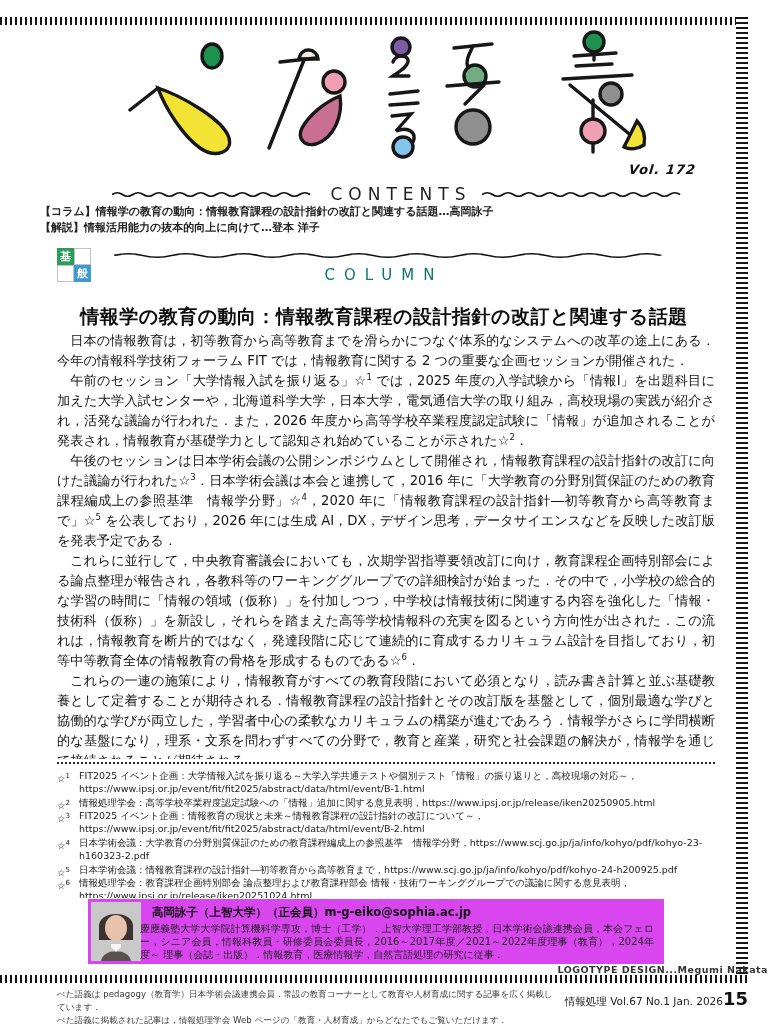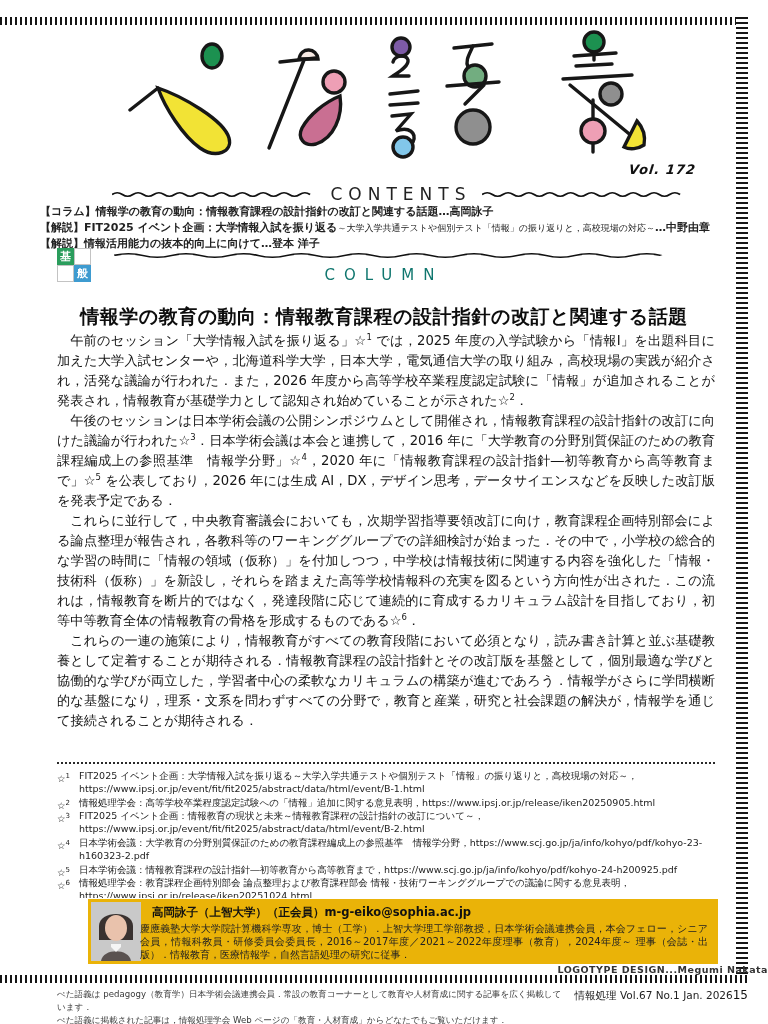--- a/index.html
+++ b/index.html
@@ -73,40 +73,40 @@
   .fn-sep{position:absolute;left:57px;width:658px;top:762px;border-top:2px dotted #2a2a2a;}
   .footnotes{
     position:absolute;left:57px;width:660px;top:770px;height:128px;overflow:hidden;
     font-size:9.5px;line-height:12.8px;color:#222;
   }
   .fn-item{position:relative;padding-left:22px;margin-bottom:1px;}
   .fn-marker{position:absolute;left:0;top:0;}
   .fn-marker sup{font-size:7px;}
   
   .author-box{
-    position:absolute;left:88px;width:630px;top:899px;height:65px;background:#eab308;
+    position:absolute;left:88px;width:576px;top:899px;height:65px;background:#d946ef;
   }
   .author-photo{position:absolute;left:3px;top:3px;width:50px;height:59px;}
   .author-name{
     position:absolute;left:64px;top:6px;font-size:11.5px;font-weight:bold;color:#111;
   }
   .author-bio{
     position:absolute;left:52px;right:10px;top:23px;font-size:10px;line-height:13.2px;
     color:#222;text-align:justify;
   }
   .logotype-credit{
     position:absolute;left:0;right:0;top:964px;text-align:right;
     font-size:9.5px;letter-spacing:.5px;color:#333;font-weight:bold;
   }
   
   .footer{position:absolute;left:57px;right:20px;top:988px;display:flex;align-items:flex-start;}
   .footer-notes{font-size:8.6px;line-height:13px;color:#3a3a3a;flex:1;}
   .footer-right{display:flex;align-items:baseline;gap:0;white-space:nowrap;margin-left:10px;}
   .footer-journal{font-size:10.5px;color:#222;}
-  .footer-page{font-size:12px;font-weight:normal;color:#111;}
+  .footer-page{font-size:18px;font-weight:bold;color:#111;}
 </style>
 </head>
 <body>
 
 <div class="page">
 
   <div class="stripe-top"></div>
   <div class="stripe-right"></div>
   <div class="stripe-bottom"></div>
 
@@ -171,42 +171,40 @@
     <svg class="wave" viewBox="0 0 160 8" preserveAspectRatio="none">
         <path d="M0 4 q4 -3 8 0 t8 0 t8 0 t8 0 t8 0 t8 0 t8 0 t8 0 t8 0 t8 0 t8 0 t8 0 t8 0 t8 0 t8 0 t8 0 t8 0 t8 0 t8 0" stroke="#111" stroke-width="1.4" fill="none"></path>
       </svg>
   </div>
 
   <div class="contents-list">
     <div>
       <span class="tag">【コラム】</span><span class="main">情報学の教育の動向：情報教育課程の設計指針の改訂と関連する話題</span><span class="small"></span><span class="author">…高岡詠子</span>
     </div>
     <div>
-      <span class="tag">【解説】</span><span class="main">FIT2025 イベント企画：大学情報入試を振り返る</span><span class="small">～大学入学共通テストや個別テスト「情報」の振り返りと，高校現場の対応～</span><span class="author">…中野由章</span>
-    </div>
-    <div>
       <span class="tag">【解説】</span><span class="main">情報活用能力の抜本的向上に向けて</span><span class="small"></span><span class="author">…登本 洋子</span>
     </div>
   </div>
 
   <div class="badge-grid">
     <div class="badge-cell filled badge-basic">基</div>
     <div class="badge-cell"></div>
     <div class="badge-cell"></div>
     <div class="badge-cell filled badge-general">般</div>
   </div>
 
   <svg class="rule-wave" viewBox="0 0 160 8" preserveAspectRatio="none">
       <path d="M0 4 q4 -3 8 0 t8 0 t8 0 t8 0 t8 0 t8 0 t8 0 t8 0 t8 0 t8 0 t8 0 t8 0 t8 0 t8 0 t8 0 t8 0 t8 0 t8 0 t8 0" stroke="#111" stroke-width="1.3" fill="none"></path>
     </svg>
 
   <div class="column-kicker">COLUMN</div>
   <h1 class="article-title">情報学の教育の動向：情報教育課程の設計指針の改訂と関連する話題</h1>
 
   <div class="body-text">
+    <p>日本の情報教育は，初等教育から高等教育までを滑らかにつなぐ体系的なシステムへの改革の途上にある．今年の情報科学技術フォーラム FIT では，情報教育に関する 2 つの重要な企画セッションが開催された．</p>
     <p>午前のセッション「大学情報入試を振り返る」☆<sup>1</sup> では，2025 年度の入学試験から「情報Ⅰ」を出題科目に加えた大学入試センターや，北海道科学大学，日本大学，電気通信大学の取り組み，高校現場の実践が紹介され，活発な議論が行われた．また，2026 年度から高等学校卒業程度認定試験に「情報」が追加されることが発表され，情報教育が基礎学力として認知され始めていることが示された☆<sup>2</sup>．</p>
     <p>午後のセッションは日本学術会議の公開シンポジウムとして開催され，情報教育課程の設計指針の改訂に向けた議論が行われた☆<sup>3</sup>．日本学術会議は本会と連携して，2016 年に「大学教育の分野別質保証のための教育課程編成上の参照基準　情報学分野」☆<sup>4</sup>，2020 年に「情報教育課程の設計指針―初等教育から高等教育まで」☆<sup>5</sup> を公表しており，2026 年には生成 AI，DX，デザイン思考，データサイエンスなどを反映した改訂版を発表予定である．</p>
     <p>これらに並行して，中央教育審議会においても，次期学習指導要領改訂に向け，教育課程企画特別部会による論点整理が報告され，各教科等のワーキンググループでの詳細検討が始まった．その中で，小学校の総合的な学習の時間に「情報の領域（仮称）」を付加しつつ，中学校は情報技術に関連する内容を強化した「情報・技術科（仮称）」を新設し，それらを踏まえた高等学校情報科の充実を図るという方向性が出された．この流れは，情報教育を断片的ではなく，発達段階に応じて連続的に育成するカリキュラム設計を目指しており，初等中等教育全体の情報教育の骨格を形成するものである☆<sup>6</sup>．</p>
     <p>これらの一連の施策により，情報教育がすべての教育段階において必須となり，読み書き計算と並ぶ基礎教養として定着することが期待される．情報教育課程の設計指針とその改訂版を基盤として，個別最適な学びと協働的な学びが両立した，学習者中心の柔軟なカリキュラムの構築が進むであろう．情報学がさらに学問横断的な基盤になり，理系・文系を問わずすべての分野で，教育と産業，研究と社会課題の解決が，情報学を通じて接続されることが期待される．</p>
   </div>
 
   <div class="fn-sep"></div>
   <div class="footnotes">
     <div class="fn-item"><span class="fn-marker">☆<sup>1</sup></span><span>FIT2025 イベント企画：大学情報入試を振り返る～大学入学共通テストや個別テスト「情報」の振り返りと，高校現場の対応～，https://www.ipsj.or.jp/event/fit/fit2025/abstract/data/html/event/B-1.html</span></div>
     <div class="fn-item"><span class="fn-marker">☆<sup>2</sup></span><span>情報処理学会：高等学校卒業程度認定試験への「情報」追加に関する意見表明，https://www.ipsj.or.jp/release/iken20250905.html</span></div>

